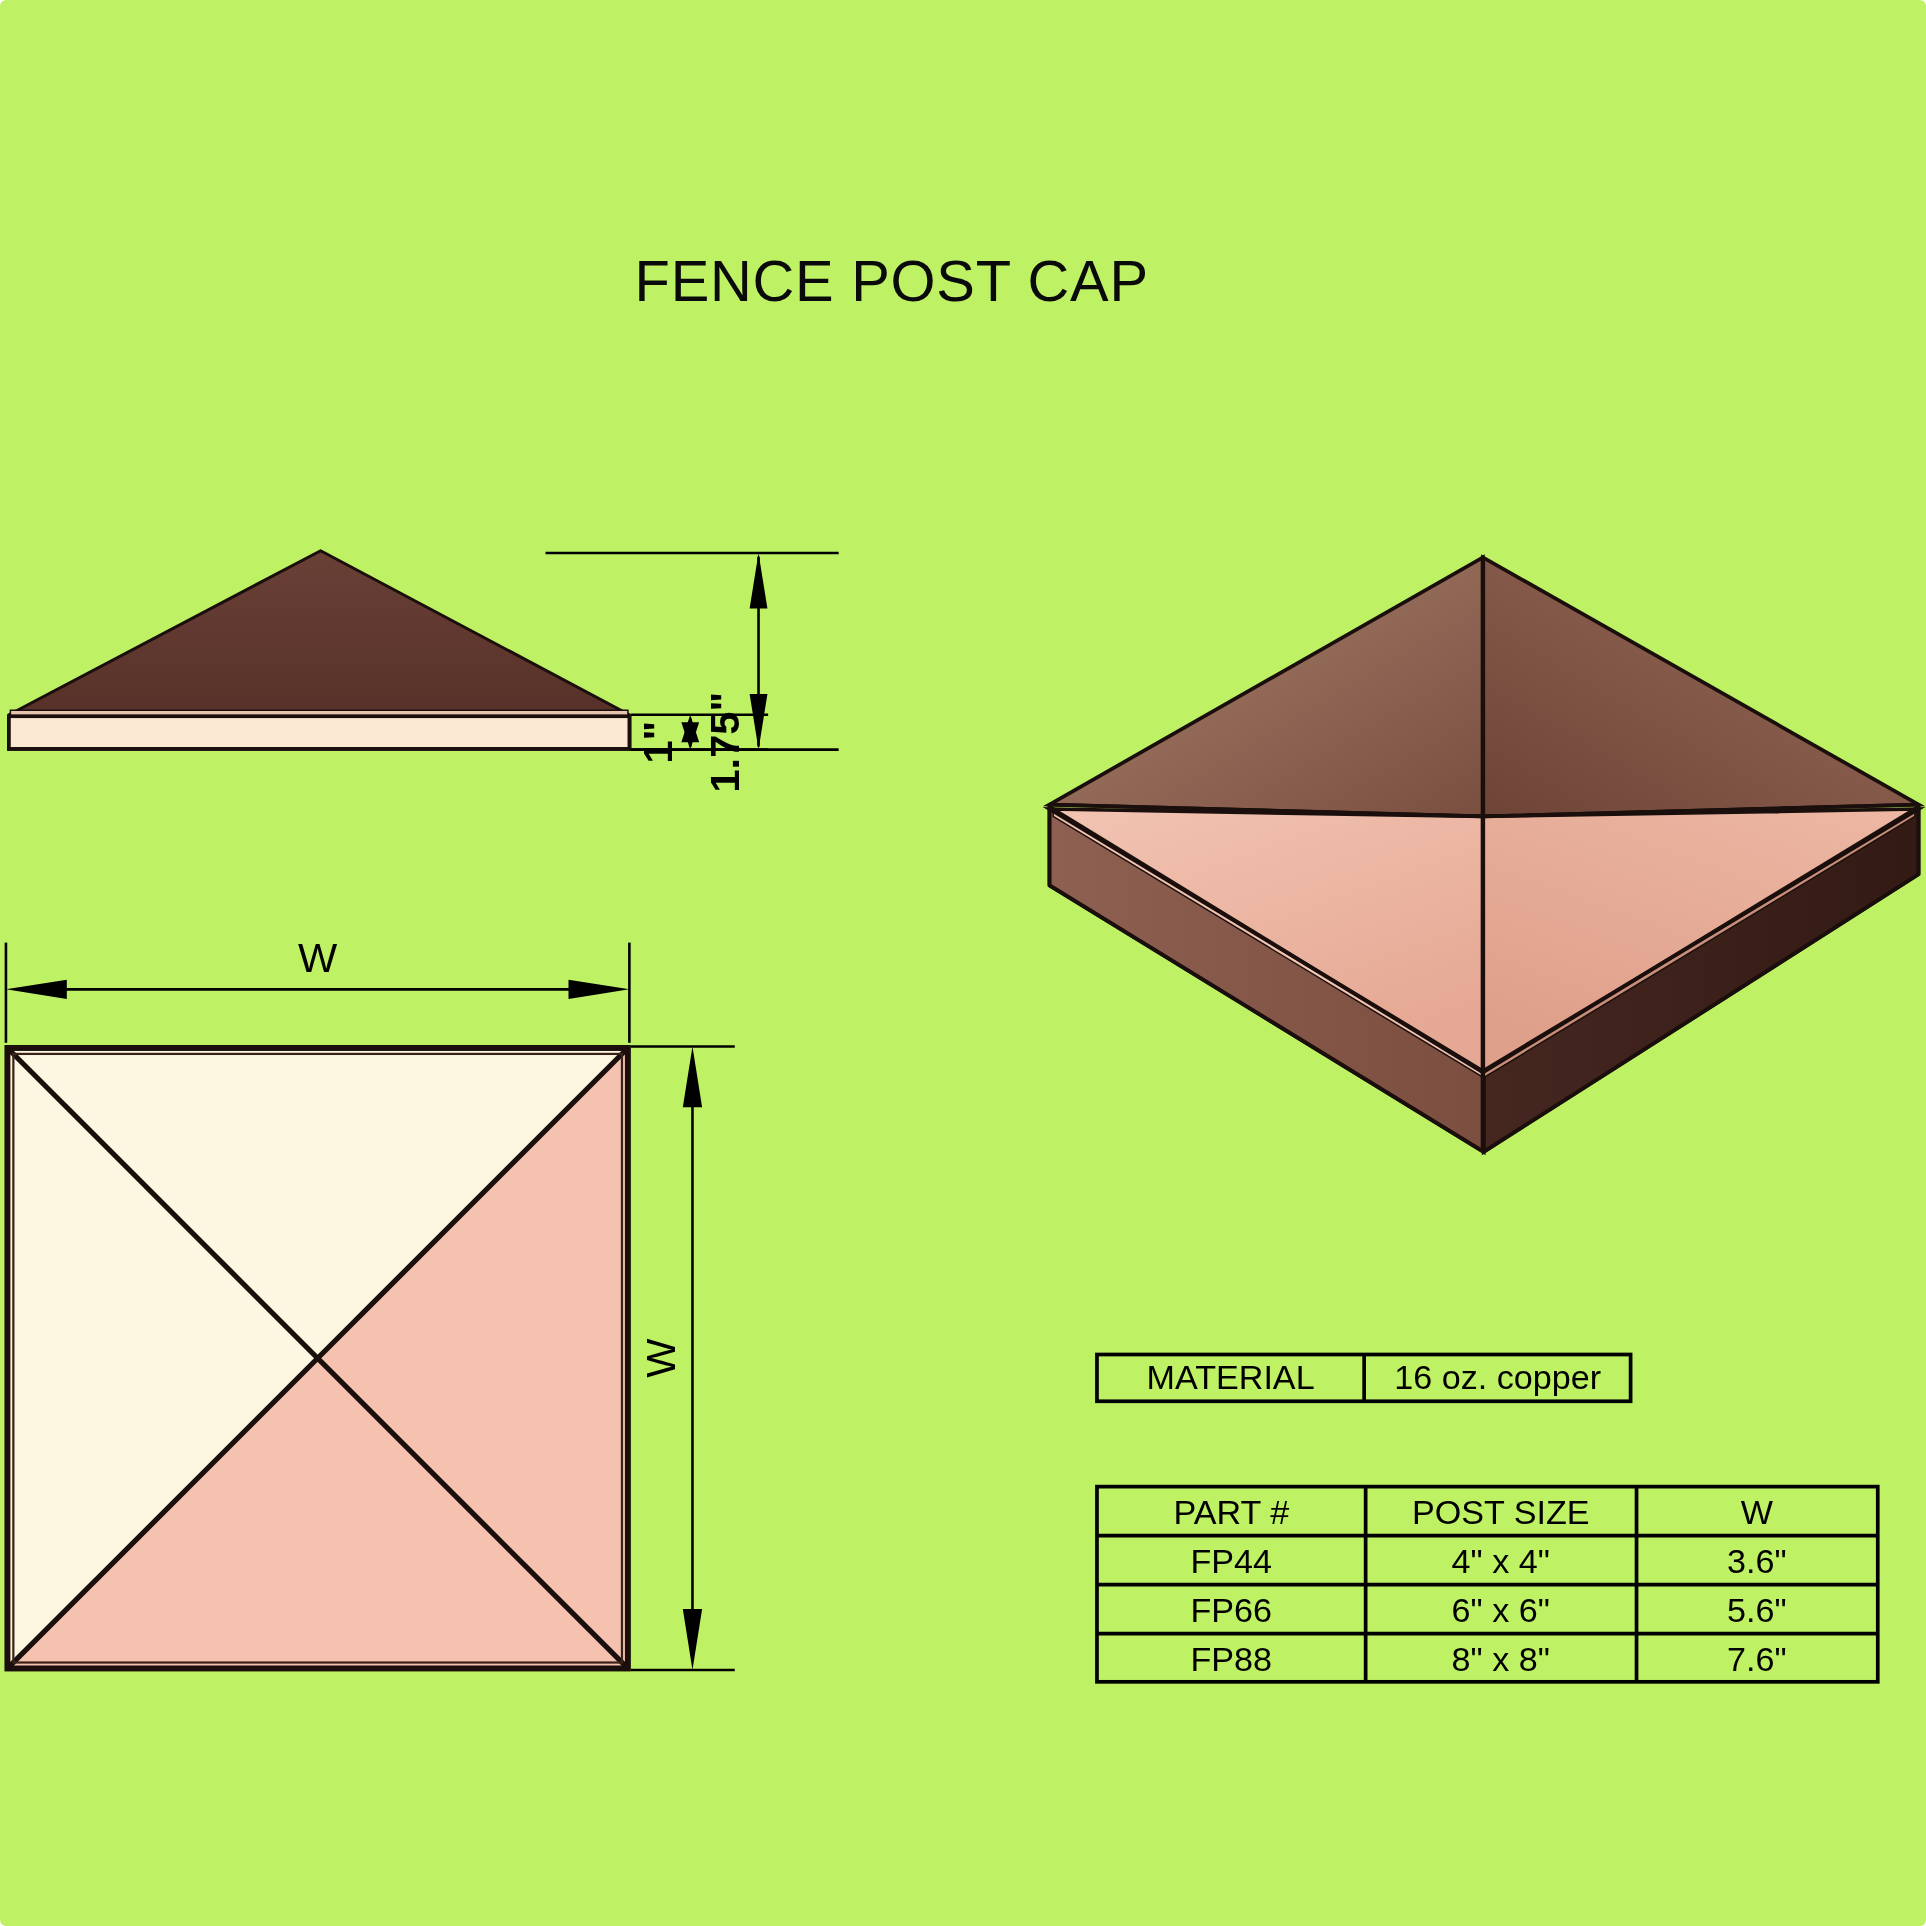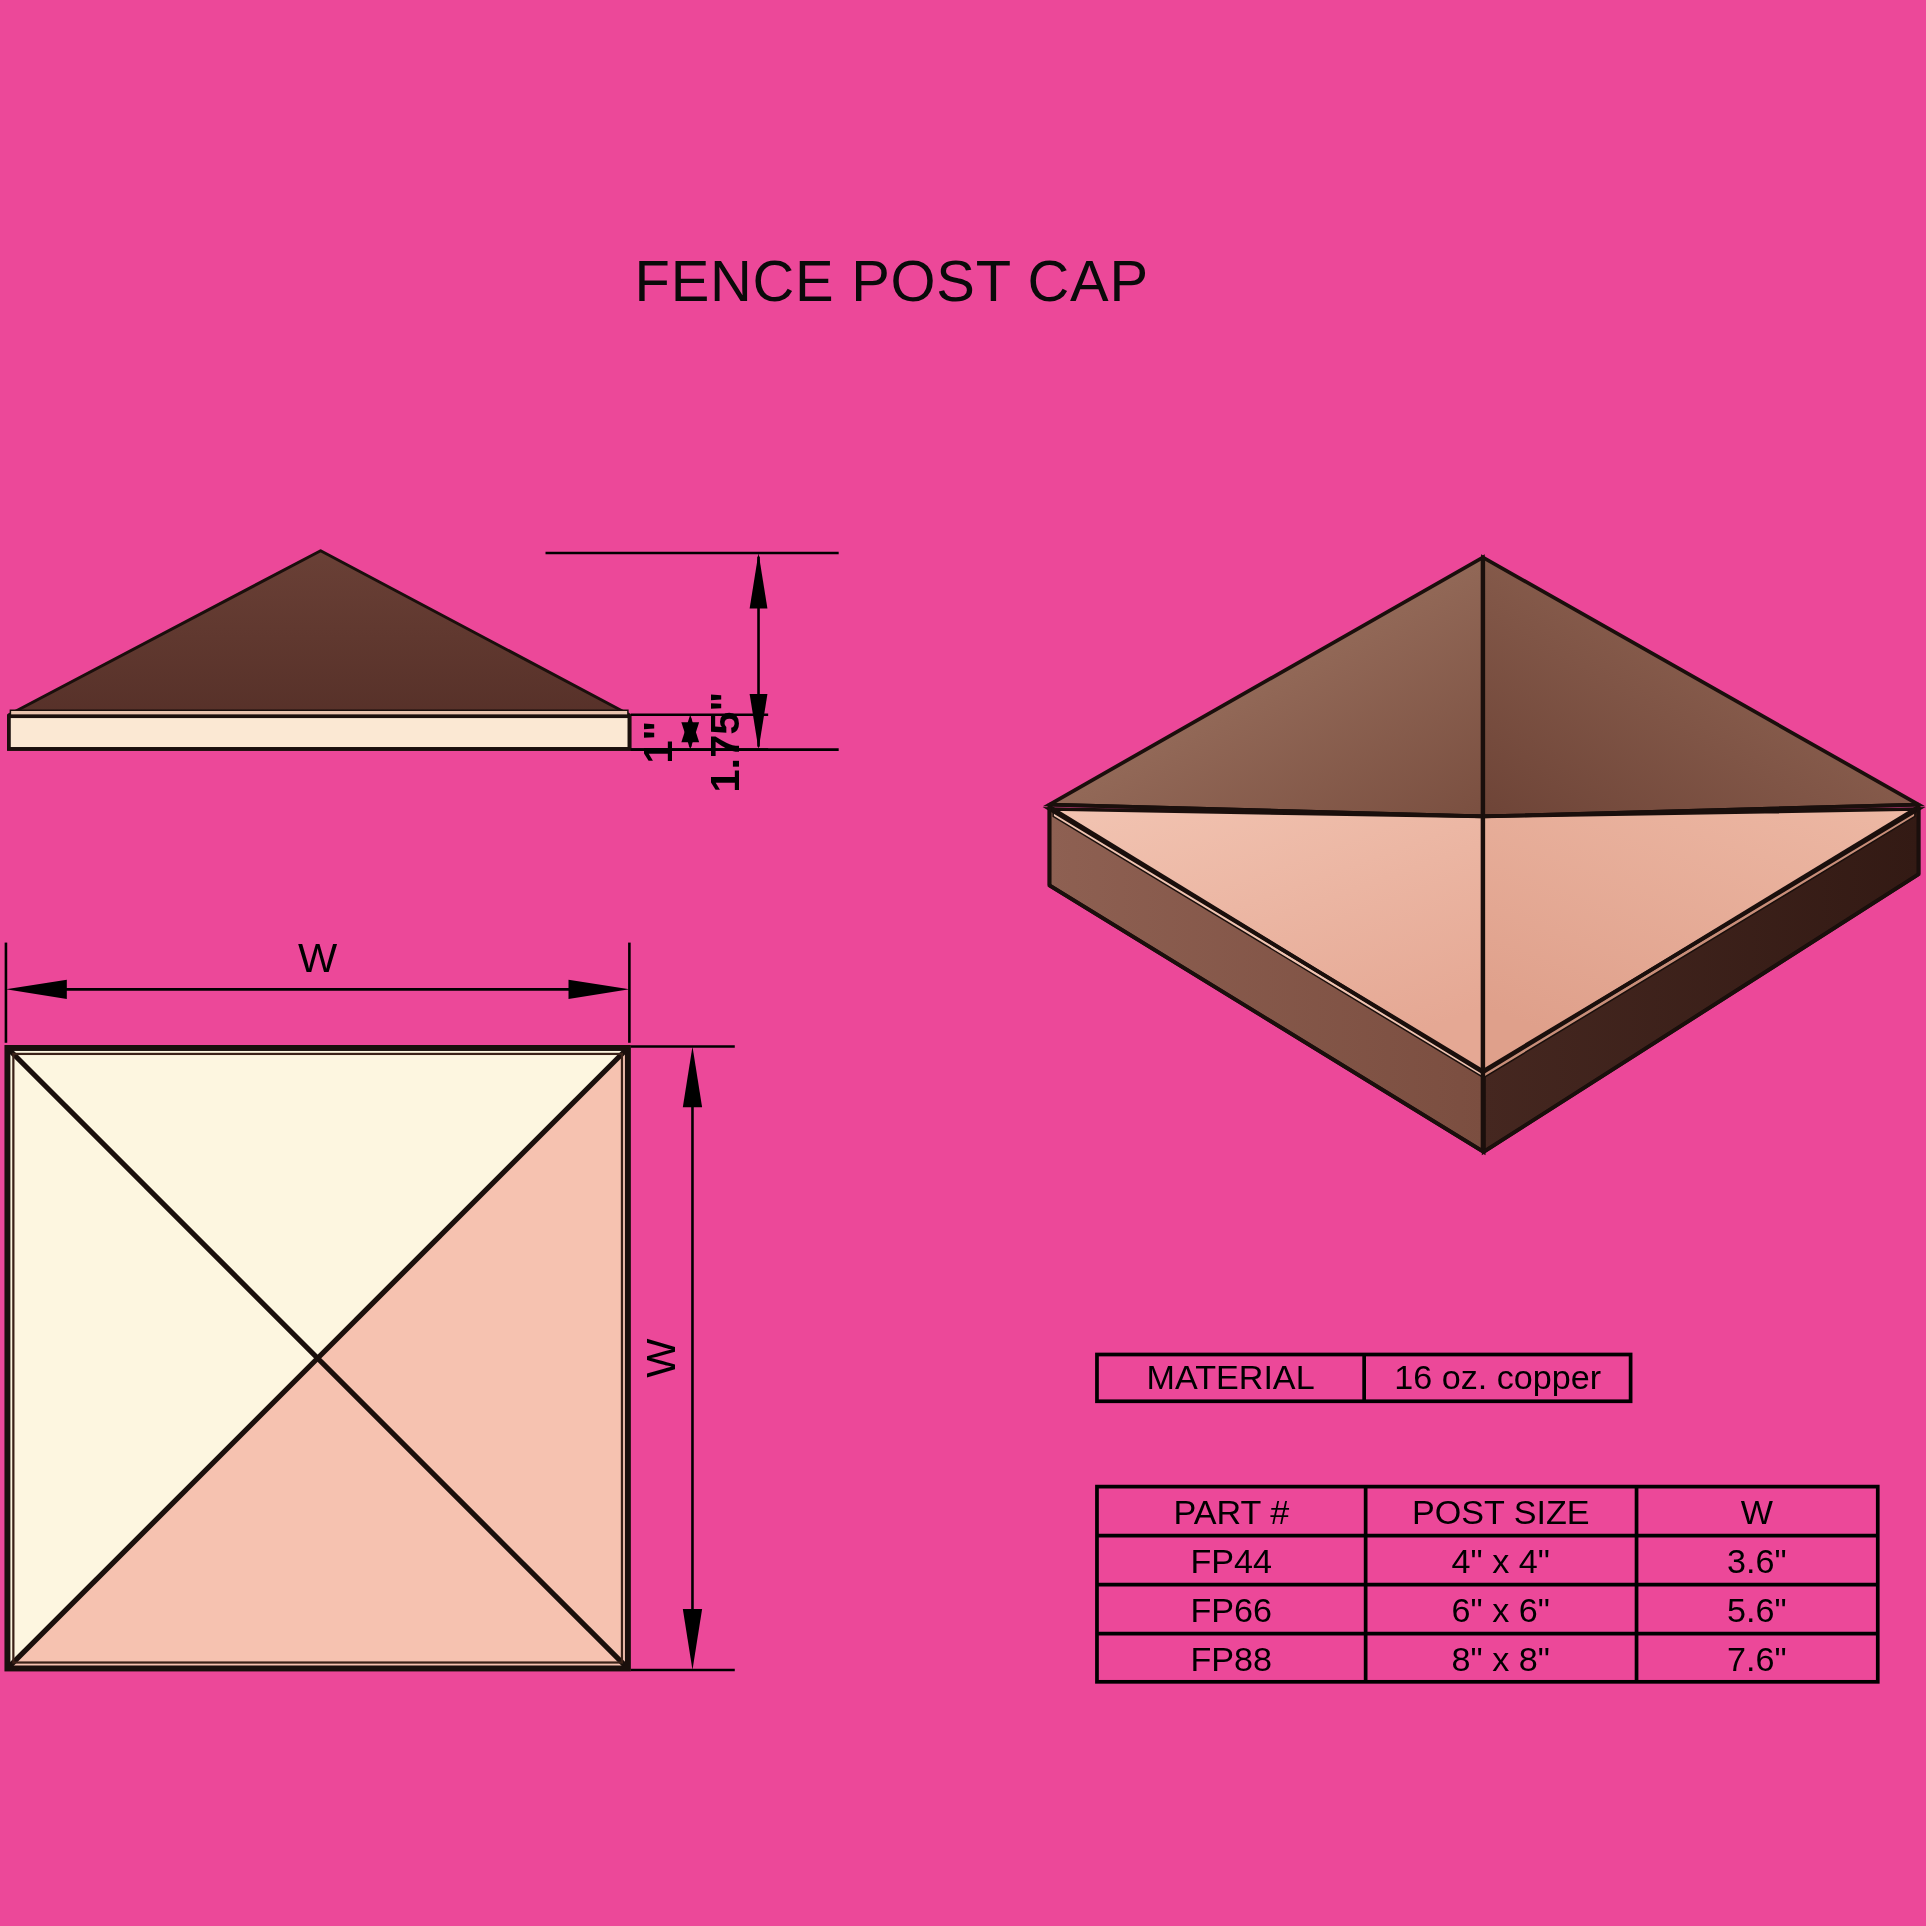--- a/index.html
+++ b/index.html
@@ -9,22 +9,23 @@
     background: #ffffff;
   }
   body {
     font-family: "Liberation Sans", sans-serif;
     color: #000000;
   }
   #sheet {
     position: relative;
     width: 1926px;
     height: 1926px;
-    background: #ec4899;
+    background: #bef264;
     overflow: hidden;
+    border-radius: 6px;
   }
   #drawing-svg {
     position: absolute;
     top: 0;
     left: 0;
     width: 1926px;
     height: 1926px;
     display: block;
   }
   .ttl {

